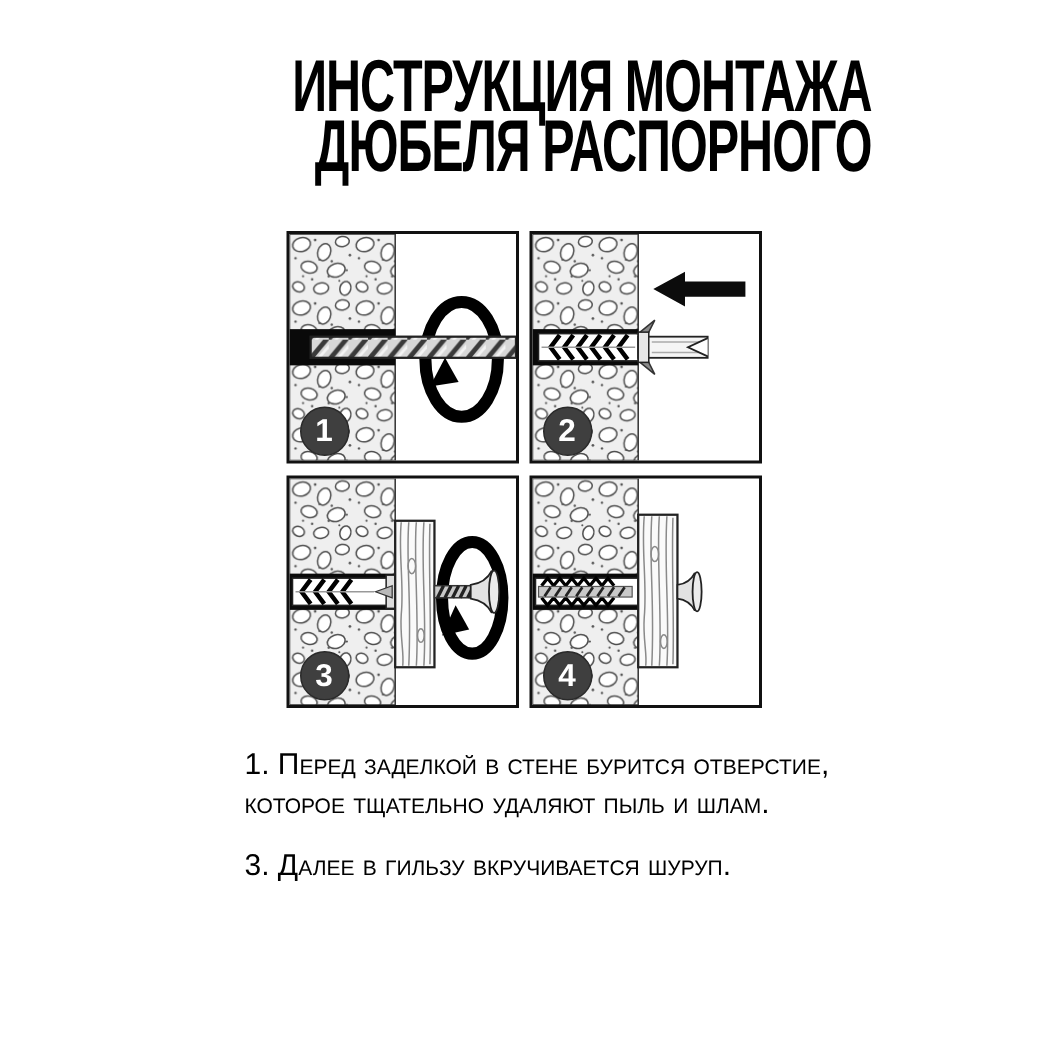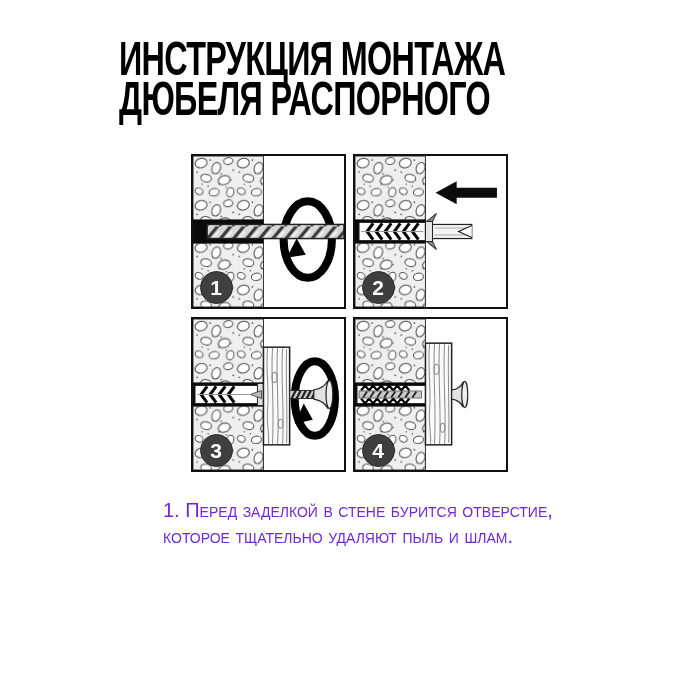--- a/index.html
+++ b/index.html
@@ -6,21 +6,21 @@
   .page{
     position:relative;
     width:700px;height:700px;
     background:#ffffff;
     overflow:hidden;
     font-family:"Liberation Sans", sans-serif;
   }
   
   .title-block{
     margin-top:38px;
-    text-align:left;
+    text-align:right;
   }
   .title-line{
     font-weight:700;
     font-size:49px;
     line-height:40px;
     height:40px;
     color:#000000;
     letter-spacing:-1px;
     transform:scaleX(0.66);
     transform-origin:50% 50%;
@@ -54,21 +54,21 @@
     color:#ffffff;
     font-weight:700;
     font-size:21px;
     display:flex;align-items:center;justify-content:center;
     box-sizing:border-box;
   }
   
   .instructions{
     margin:25px 0 0 163px;
     width:430px;
-    color:#6d28d9;
+    color:#000000;
     font-size:20px;
     line-height:26px;
     font-variant:small-caps;
   }
   .instructions p{margin:0 0 15px 0;}
 </style>
 </head>
 <body>
 
 <div class="page">
@@ -251,15 +251,16 @@
           <ellipse cx="109" cy="75" rx="3" ry="13" fill="#ececec" stroke="#222222" stroke-width="1.2"></ellipse>
         </g>
       </svg>
       <div class="badge">4</div>
     </div>
 
   </div>
 
   <div class="instructions">
     <p>1. Перед заделкой в стене бурится отверстие,<br>которое тщательно удаляют пыль и шлам.</p>
+    <p>3. Далее в гильзу вкручивается шуруп.</p>
   </div>
 
 </div>
 
 </body></html>

